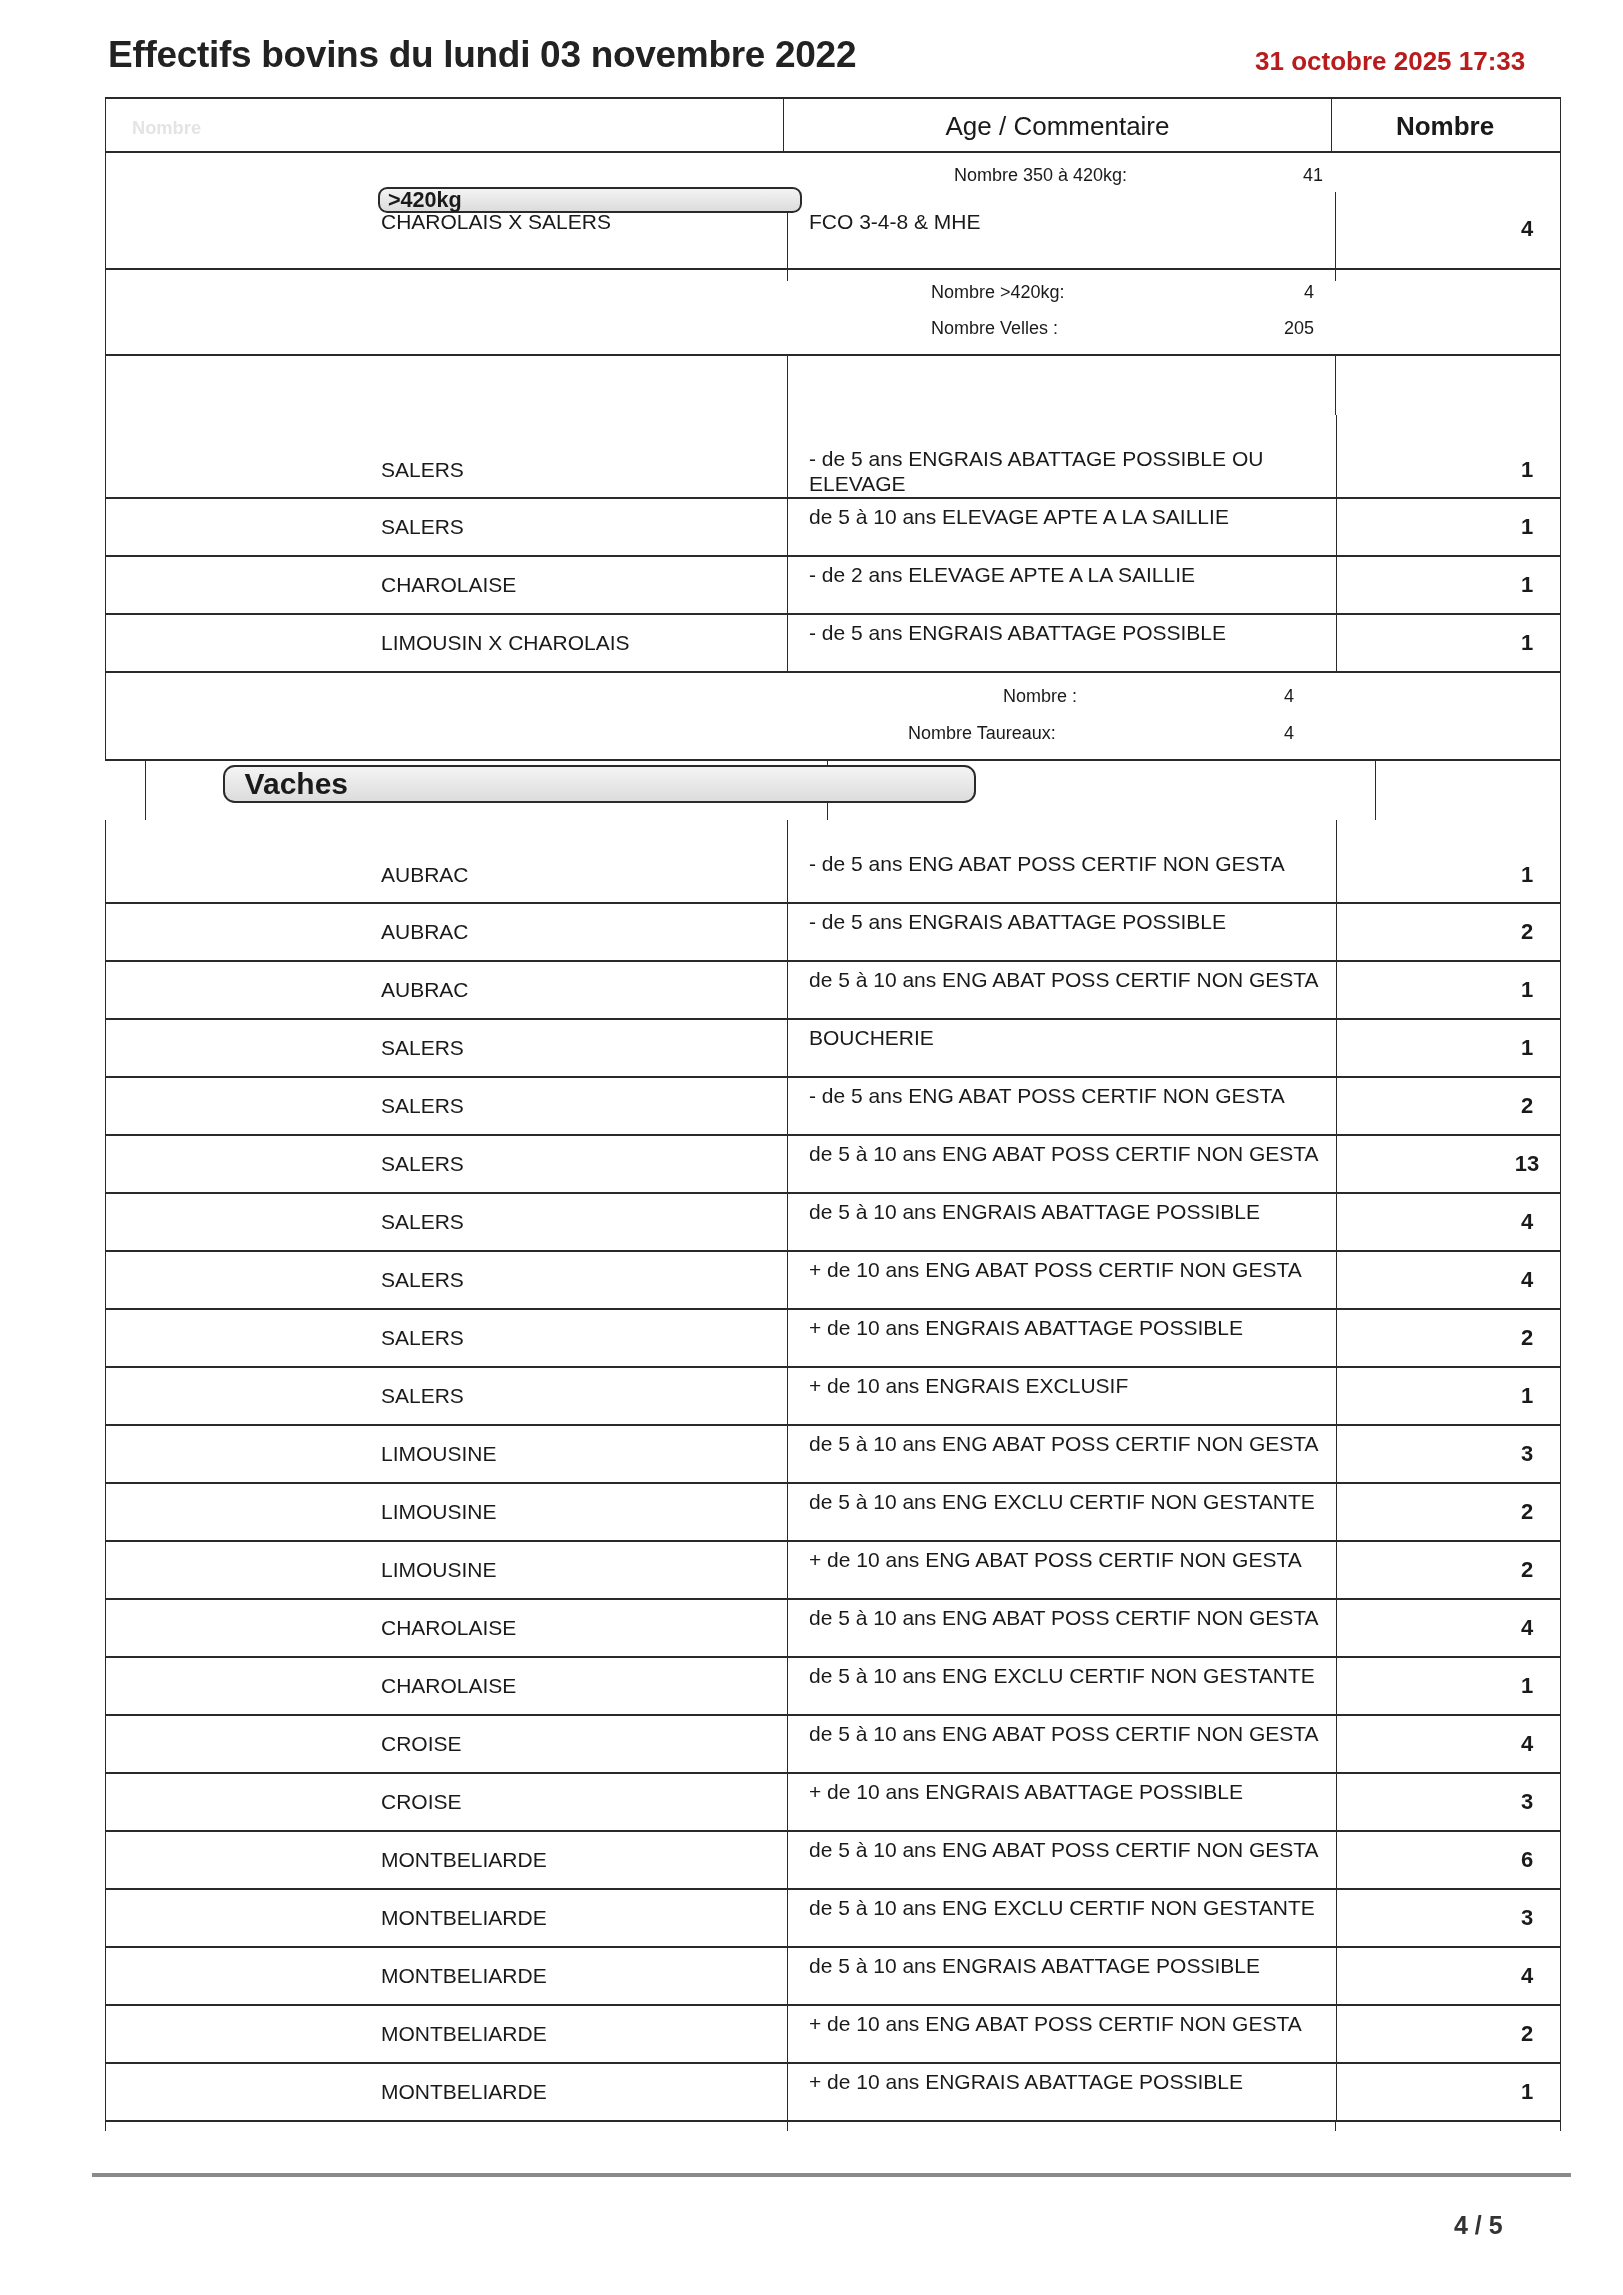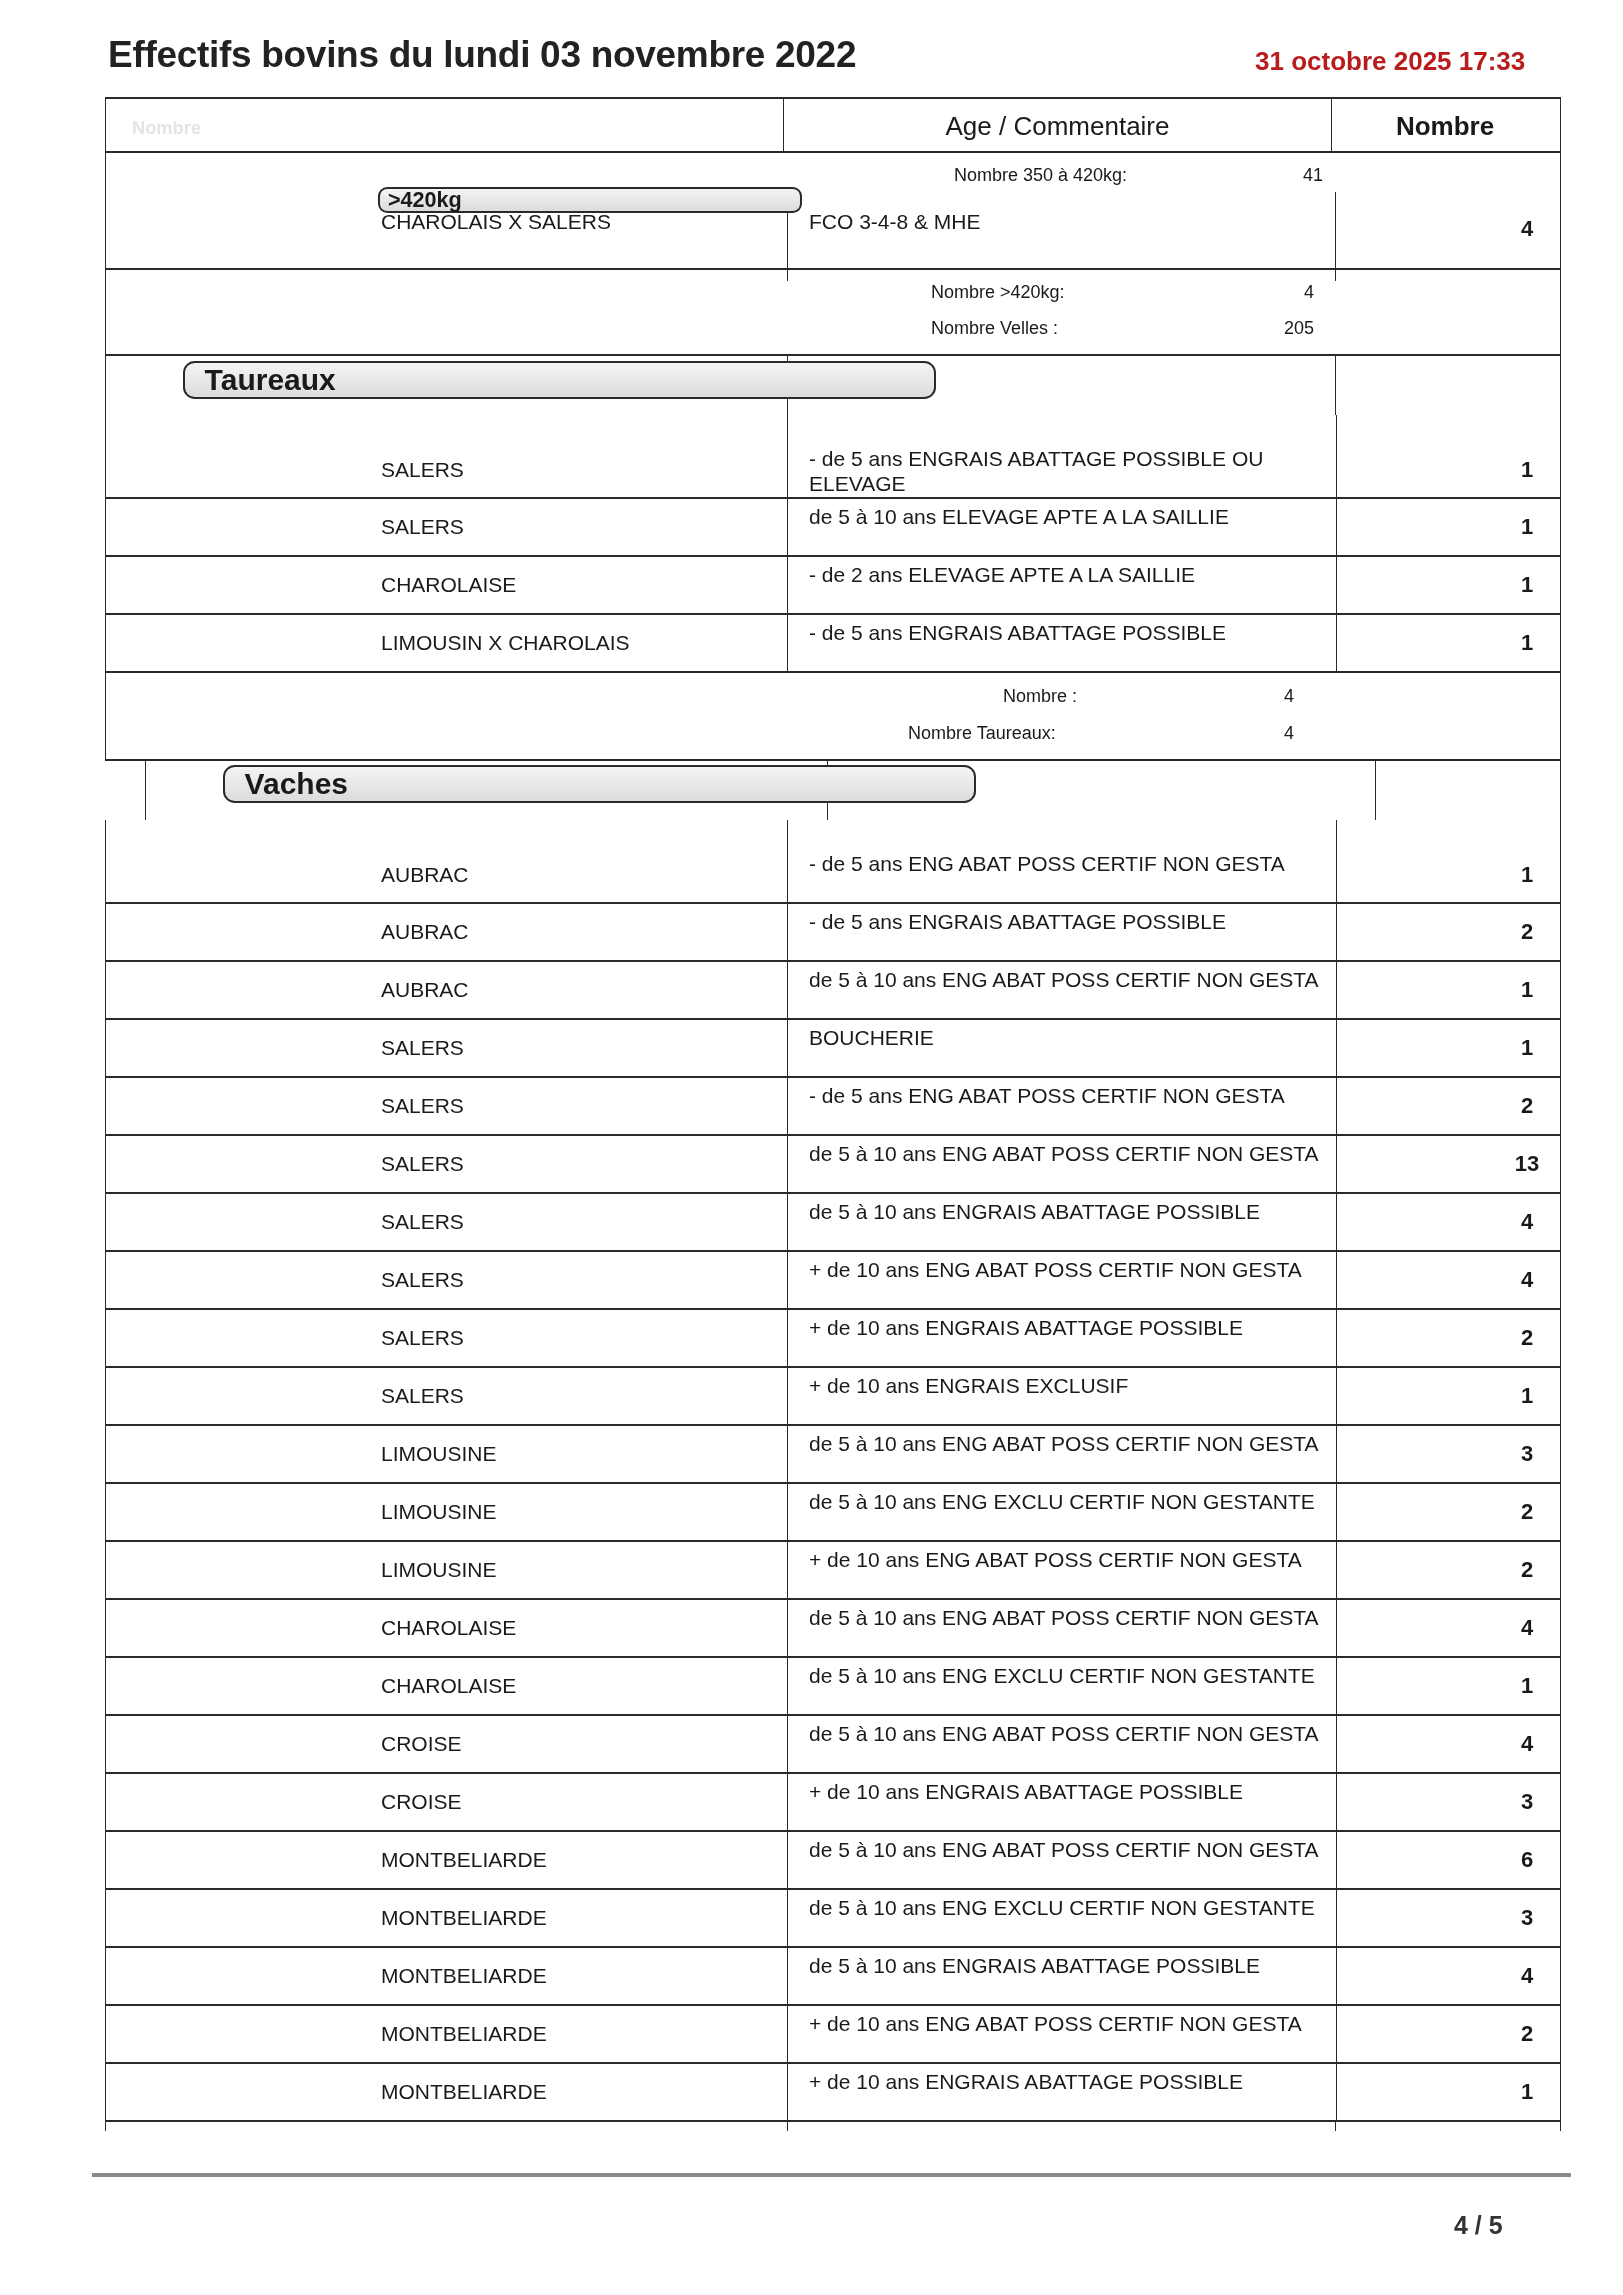--- a/index.html
+++ b/index.html
@@ -114,21 +114,20 @@
     </div>
     <div class="sum-line" style="left:825px; top:48px;">
       <span>Nombre Velles :</span>
       <span style="position:absolute; left:353px;">205</span>
     </div>
   </div>
 
   <div class="row section-row" style="height:59px; border-bottom:none;">
     <div class="vline-a"></div>
     <div class="vline-b"></div>
-    <div class="pill" style="top:5.2px;">Taureaux</div>
   </div>
 
   <div id="taureaux-rows">
       <div class="row data-row" style="height: 84px;">
         <div class="breed" style="top: 26px; height: 58px;">SALERS</div>
         <div class="comment" style="padding-top: 31px;">- de 5 ans ENGRAIS ABATTAGE POSSIBLE OU ELEVAGE</div>
         <div class="count" style="top: 26px; height: 58px;">1</div>
       </div>
       <div class="row data-row">
         <div class="breed">SALERS</div>

